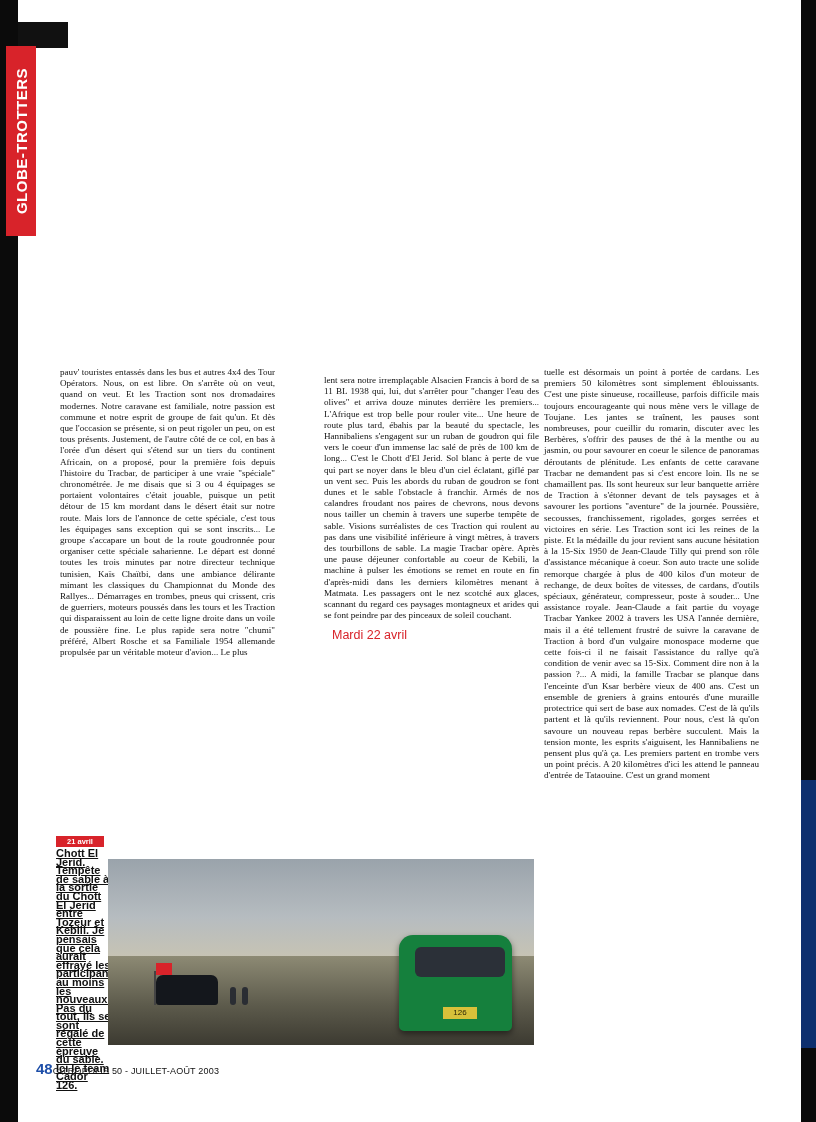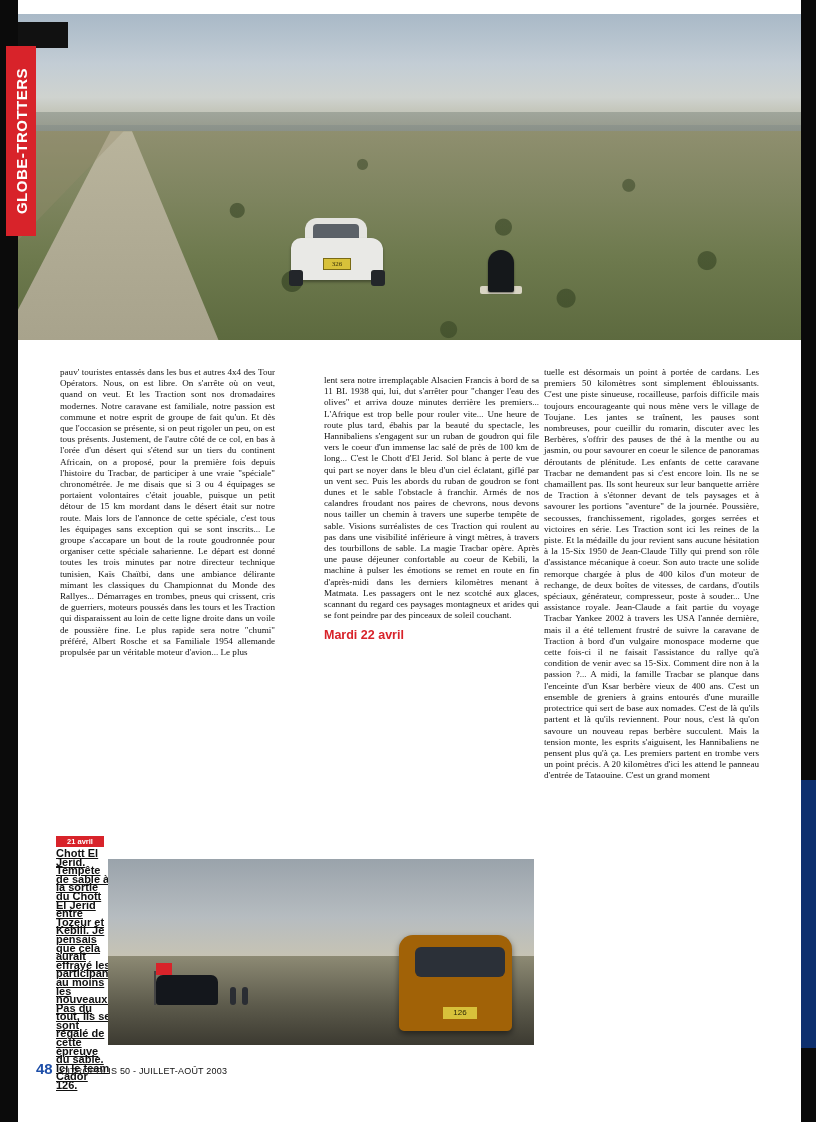--- a/index.html
+++ b/index.html
@@ -166,23 +166,23 @@
     hyphens: auto;
   }
   #col1 { left: 0px; top: 0; }
   #col2 { left: 264px; top: 8px; }
   #col3 { left: 484px; top: 0; }
   .col p { margin: 18px 0 0 0; }
 
   .subhead {
     color: #d8232a;
     font-family: "Liberation Sans", sans-serif;
-    font-weight: bold;
+    font-weight: normal;
     font-size: 12.5px;
-    margin: 9px 0 4px 0;
+    margin: 9px 0 4px 8px;
     text-align: left;
   }
 
   
   .bottom-photo {
     position: absolute;
     left: 108px; top: 859px;
     width: 426px; height: 186px;
     overflow: hidden;
     background: #2d3038;
@@ -190,21 +190,21 @@
   .bp-sky {
     position:absolute; left:0; top:0; width:100%; height: 52%;
     background: linear-gradient(to bottom, #9aa3ab 0%, #b6bcc0 60%, #c6c3b4 100%);
   }
   .bp-ground {
     position:absolute; left:0; top:52%; width:100%; height:48%;
     background: linear-gradient(to bottom, #8d8a74 0%, #5d5b4c 55%, #3c3a31 100%);
   }
   .bp-car-dark {
     position:absolute; right: 22px; bottom: 14px; width: 113px; height: 96px;
-    background: #a16207; border-radius: 14px 14px 5px 5px;
+    background: #15803d; border-radius: 14px 14px 5px 5px;
     box-shadow: 0 3px 6px rgba(0,0,0,.5);
   }
   .bp-car-dark .win {
     position:absolute; left: 16px; top: 12px; width: 90px; height: 30px;
     background: #2b3038; border-radius: 6px;
   }
   .bp-car-dark .plate {
     position:absolute; left: 44px; bottom: 12px; width: 34px; height: 12px;
     background:#d8c13a; font-size:8px; color:#2e2806; text-align:center; line-height:12px;
     font-family:"Liberation Sans", sans-serif;
@@ -252,21 +252,20 @@
     text-align: left;
     text-decoration: underline;
   }
 
   
   .footer {
     position: absolute;
     left: 36px; top: 1060px;
     display: flex;
     align-items: baseline;
-    gap: 8px;
   }
   .folio {
     font-family: "Liberation Sans", sans-serif;
     font-weight: bold;
     font-size: 15px;
     color: #1d4ea8;
   }
   .footer-text {
     font-family: "Liberation Sans", sans-serif;
     font-size: 9px;
@@ -276,38 +275,20 @@
 </style>
 </head>
 <body>
 
 <div class="page">
 
   <div class="left-black-bar"></div>
   <div class="right-edge-bar"></div>
   <div class="right-edge-blue"></div>
 
-  <div class="top-photo">
-    <div class="sky"></div>
-    <div class="far-hills"></div>
-    <div class="ground"></div>
-    <div class="ground-texture"></div>
-    <div class="road"></div>
-    <div class="road-shoulder"></div>
-    <div class="car-top">
-      <div class="cabin"></div>
-      <div class="windshield"></div>
-      <div class="body"></div>
-      <div class="plate">326</div>
-      <div class="wheel l"></div>
-      <div class="wheel r"></div>
-    </div>
-    <div class="milestone-base"></div>
-    <div class="milestone"></div>
-  </div>
 
   <div class="gt-tab-top"></div>
   <div class="gt-tab">
     <span>GLOBE-TROTTERS</span>
   </div>
 
   <div class="cols">
 
     <div class="col" id="col1">
       <p>pauv' touristes entassés dans les bus et autres 4x4 des Tour Opérators. Nous, on est libre. On s'arrête où on veut, quand on veut. Et les Traction sont nos dromadaires modernes. Notre caravane est familiale, notre passion est commune et notre esprit de groupe de fait qu'un. Et dès que l'occasion se présente, si on peut rigoler un peu, on est tous présents. Justement, de l'autre côté de ce col, en bas à l'orée d'un désert qui s'étend sur un tiers du continent Africain, on a proposé, pour la première fois depuis l'histoire du Tracbar, de participer à une vraie "spéciale" chronométrée. Je me disais que si 3 ou 4 équipages se portaient volontaires c'était jouable, puisque un petit détour de 15 km mordant dans le désert était sur notre route. Mais lors de l'annonce de cette spéciale, c'est tous les équipages sans exception qui se sont inscrits... Le groupe s'accapare un bout de la route goudronnée pour organiser cette spéciale saharienne. Le départ est donné toutes les trois minutes par notre directeur technique tunisien, Kaïs Chaïtbi, dans une ambiance délirante mimant les classiques du Championnat du Monde des Rallyes... Démarrages en trombes, pneus qui crissent, cris de guerriers, moteurs poussés dans les tours et les Traction qui disparaissent au loin de cette ligne droite dans un voile de poussière fine. Le plus rapide sera notre "chumi" préféré, Albert Rosche et sa Familiale 1954 allemande propulsée par un véritable moteur d'avion... Le plus</p>

